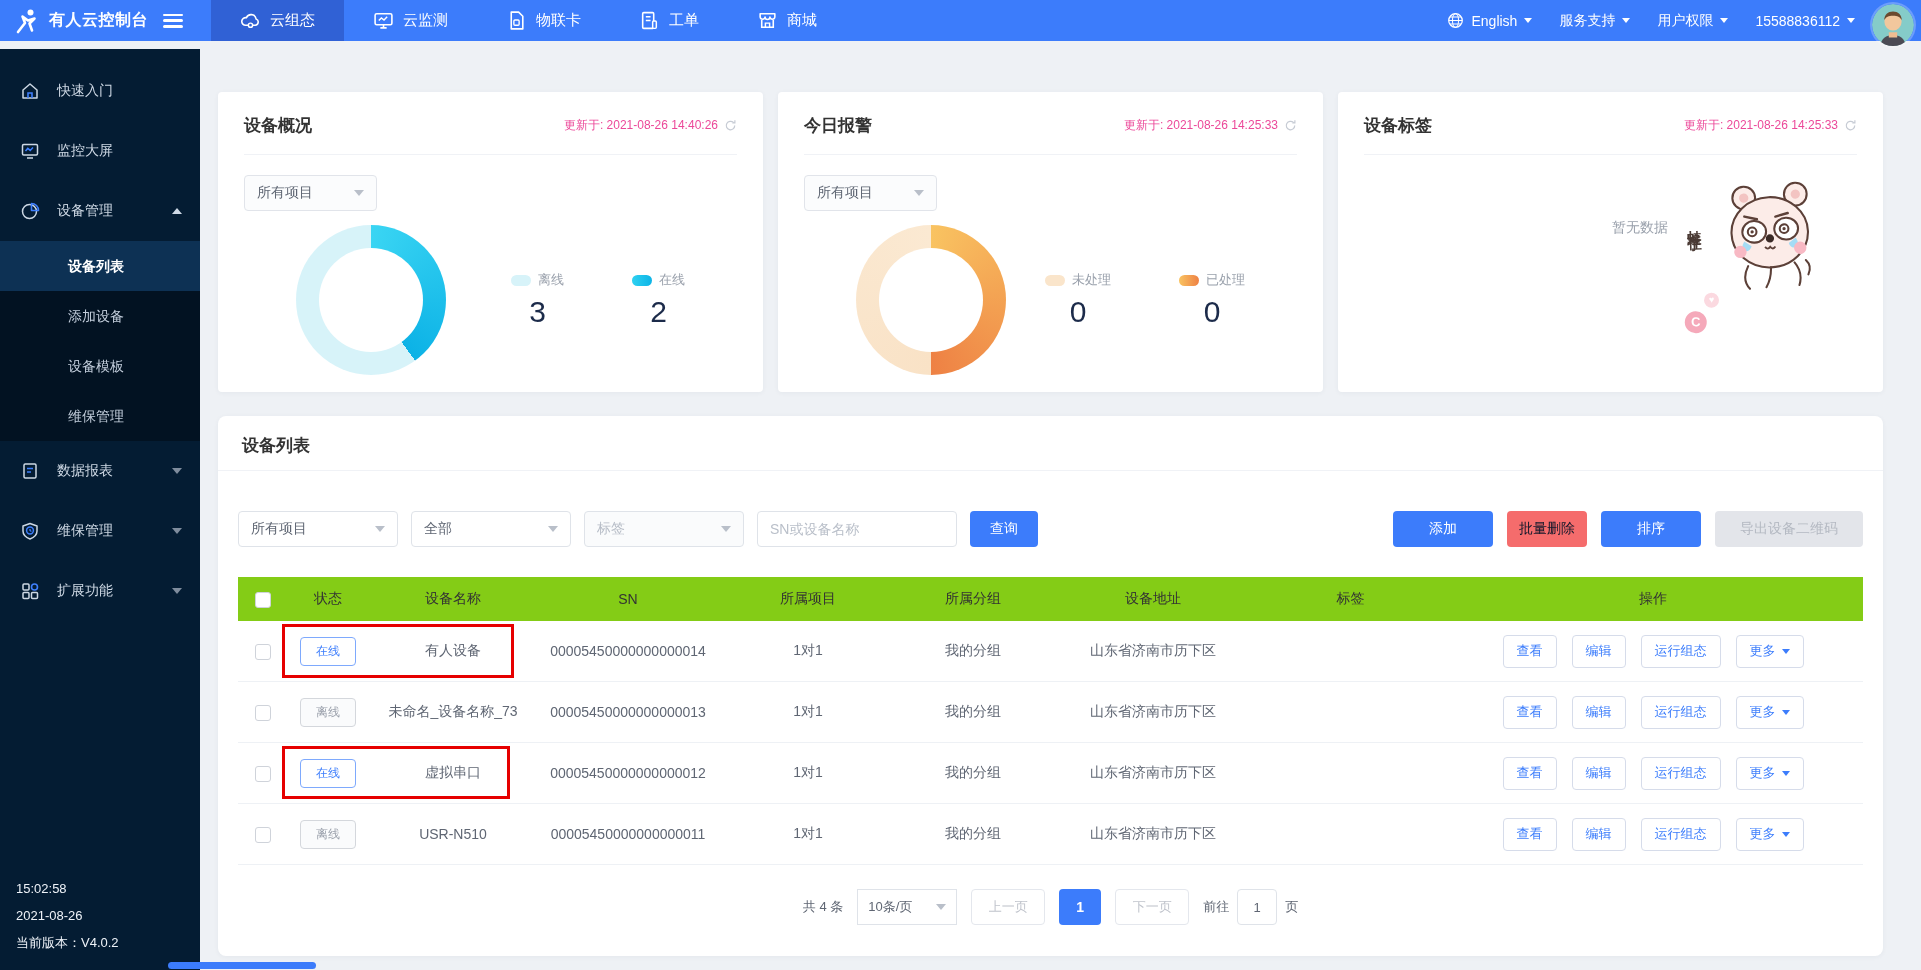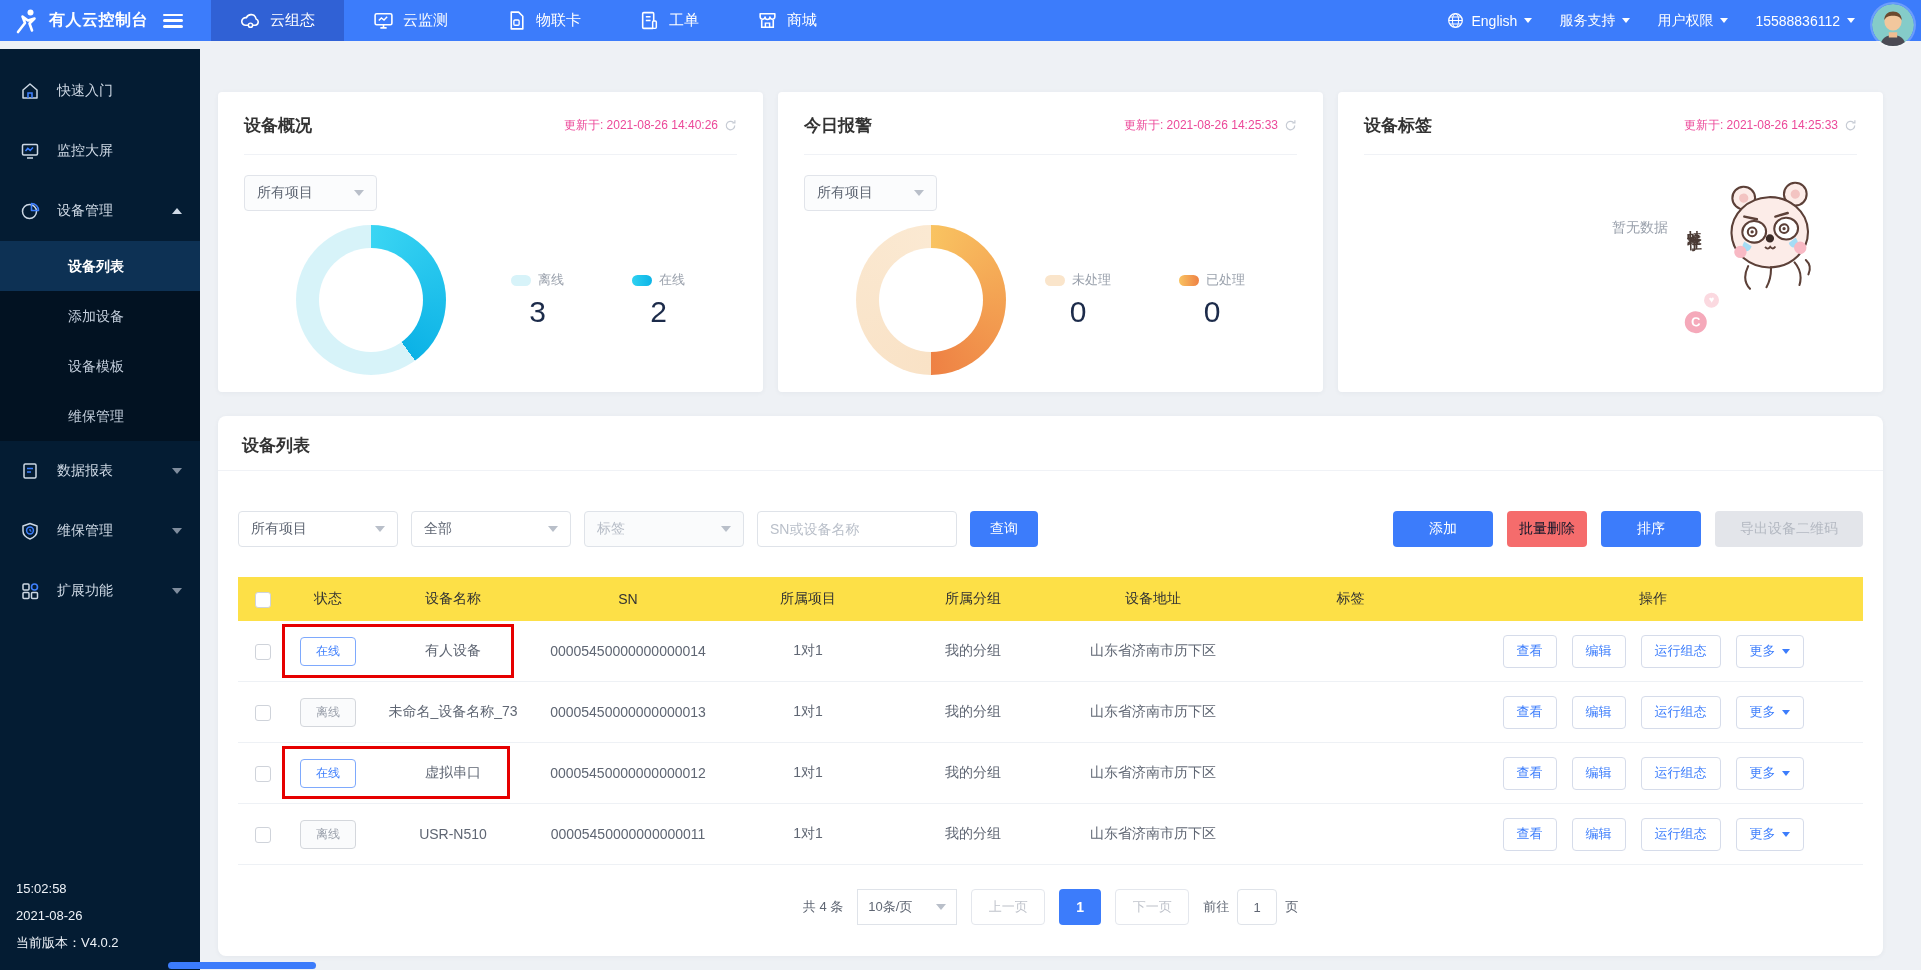--- a/index.html
+++ b/index.html
@@ -73,21 +73,21 @@
   .btn { height:36px; border:none; border-radius:4px; font-size:14px; cursor:pointer; font-family:inherit; }
   .btn-primary { background:#3c7cfb; color:#fff; }
   .btn-query { width:68px; }
   .toolbar { margin-left:auto; display:flex; gap:14px; }
   .btn-add { width:100px; } .btn-sort { width:100px;text-align:center; }
   .btn-danger { background:#f56c6c; color:#0f172a; width:80px; }
   .btn-disabled { background:#e3e5ea; color:#b4b9c2; width:148px; cursor:not-allowed; }
 
   .table-wrap { margin-top:30px; position:relative; }
   .t-row { display:flex; align-items:center; height:61px; border-bottom:1px solid #eef1f5; font-size:14px; color:#5f6673; }
-  .t-head { height:44px; background:#fde047; border-bottom:none; color:#333; }
+  .t-head { height:44px; background:#84cc16; border-bottom:none; color:#333; }
   .col { text-align:center; }
   .col-check { width:50px; } .col-status { width:80px; } .col-name { width:170px; }
   .col-sn { width:180px; } .col-project { width:180px; } .col-group { width:150px; }
   .col-address { width:210px; } .col-tag { width:185px; }
   .col-actions { flex:1; display:flex; justify-content:center; align-items:center; gap:15px; }
   .checkbox { width:16px; height:16px; border:1px solid #cfd3da; border-radius:3px; background:#fff; display:inline-block; vertical-align:middle; cursor:pointer; }
   .badge { display:inline-block; min-width:56px; padding:5px 0; border-radius:4px; font-size:12px; }
   .badge.online { color:#3c7dfc; border:1px solid #7ea9fd; background:#fff; }
   .badge.offline { color:#9aa0ab; border:1px solid #d4d7dc; background:#fafbfc; }
   .row-btn { height:33px; padding:0 13px; background:#fff; border:1px solid #d6dcea; border-radius:4px; color:#3c7dfc; font-size:13px; cursor:pointer; font-family:inherit; display:flex; align-items:center; gap:6px; }

